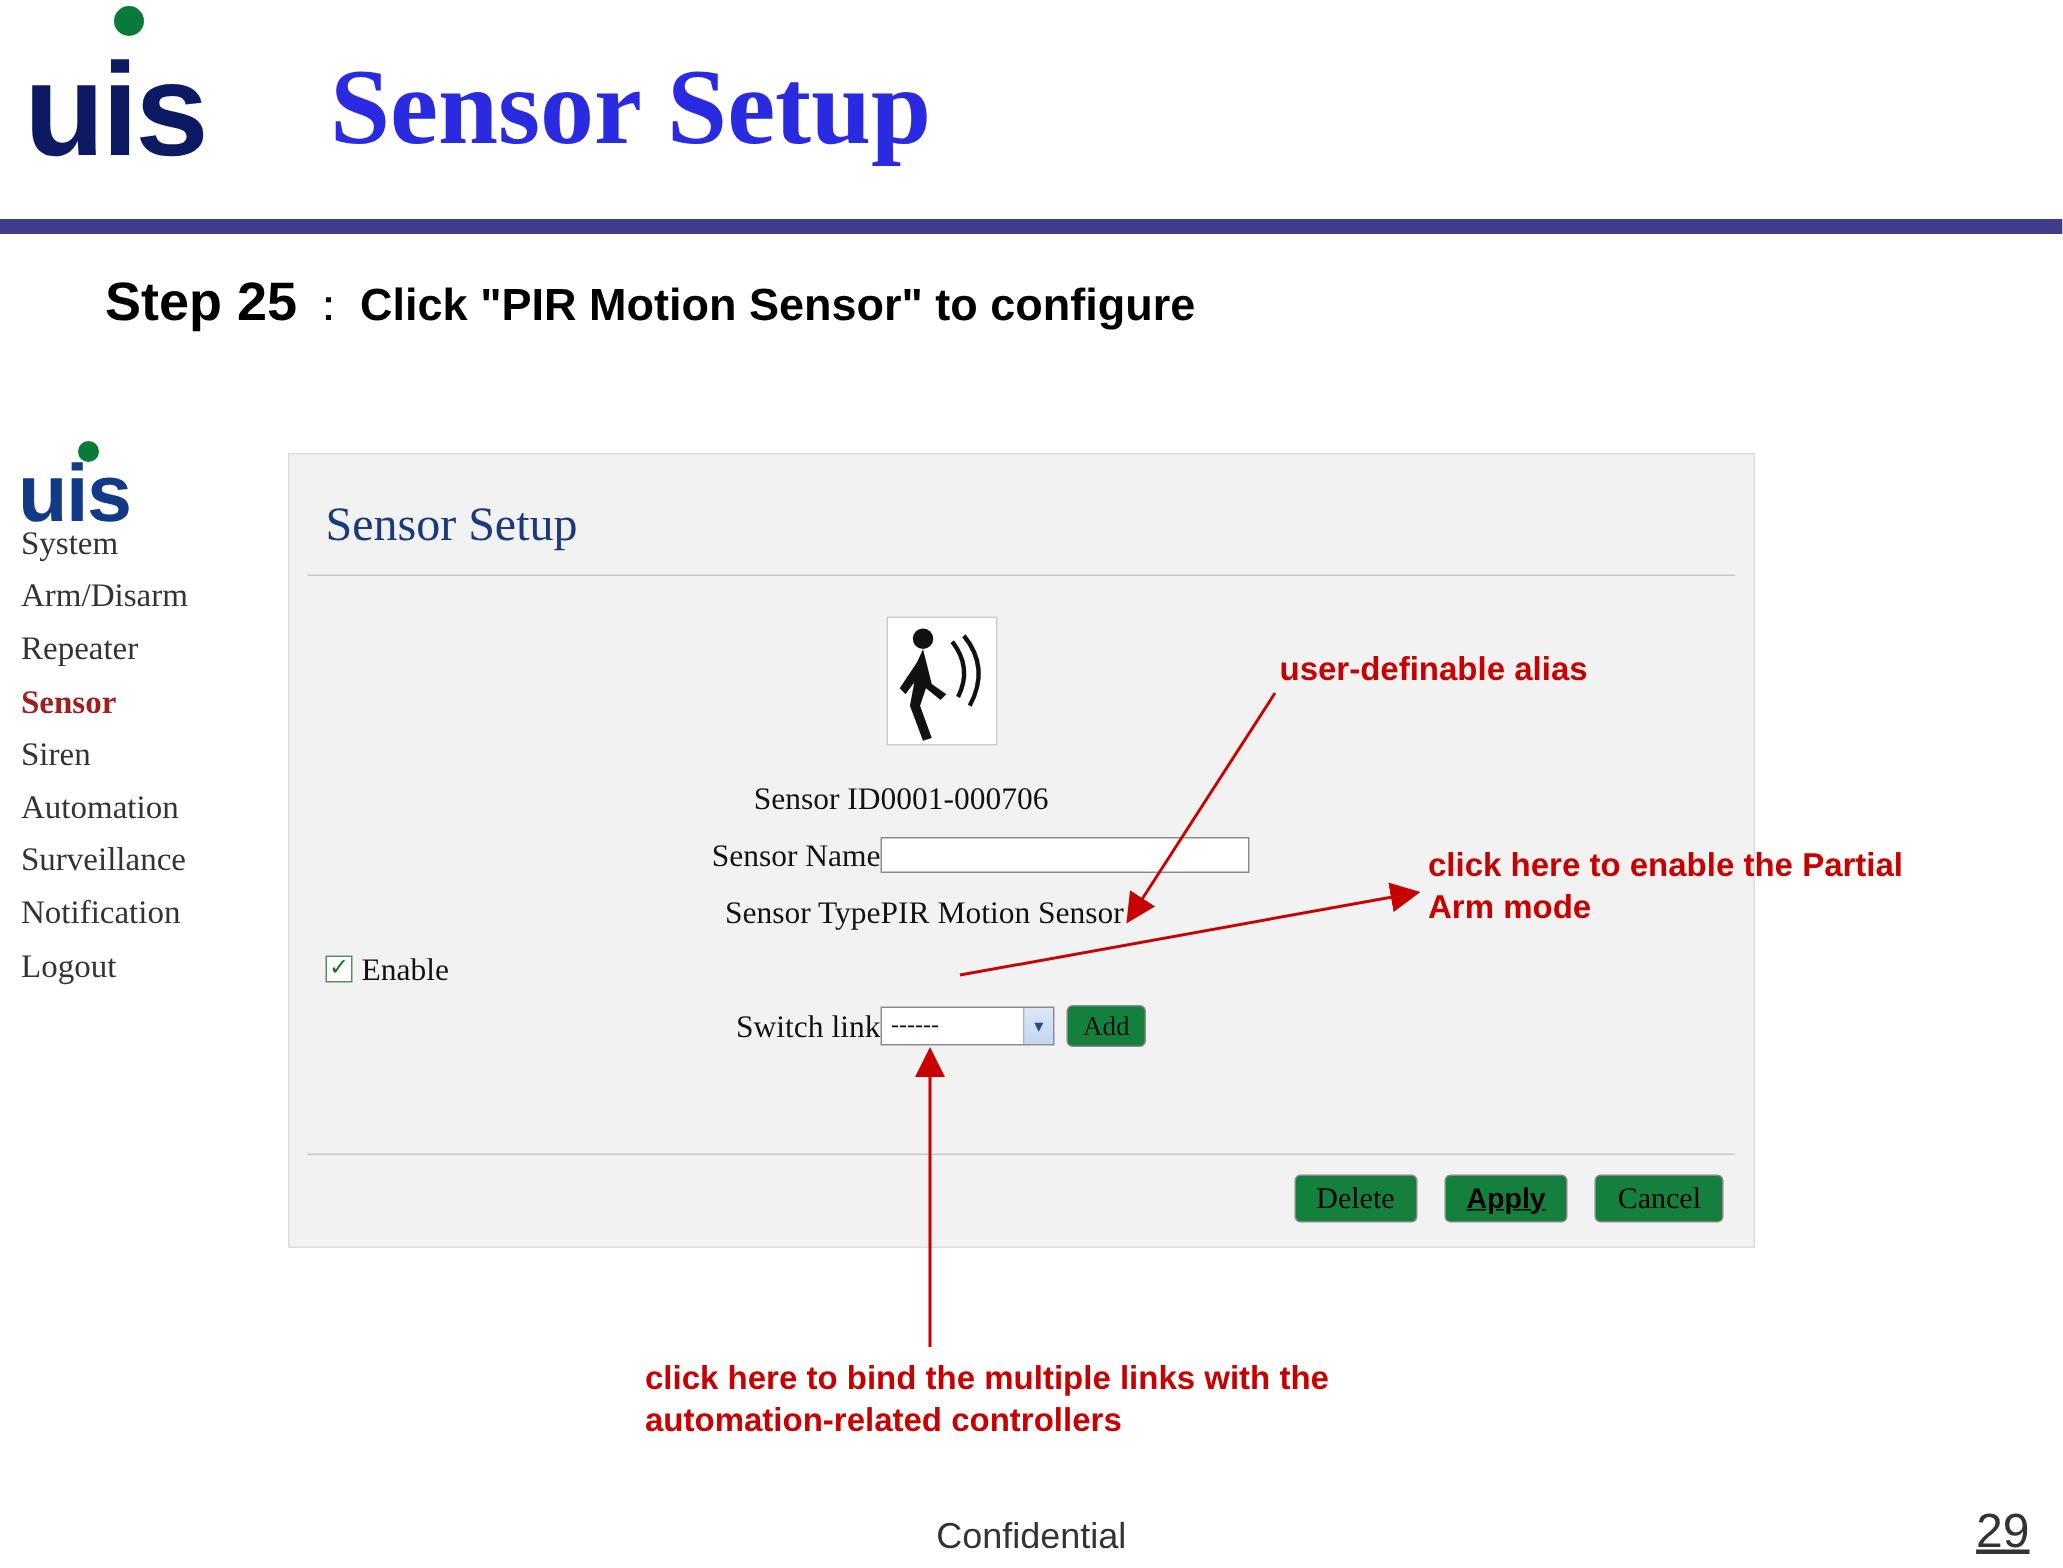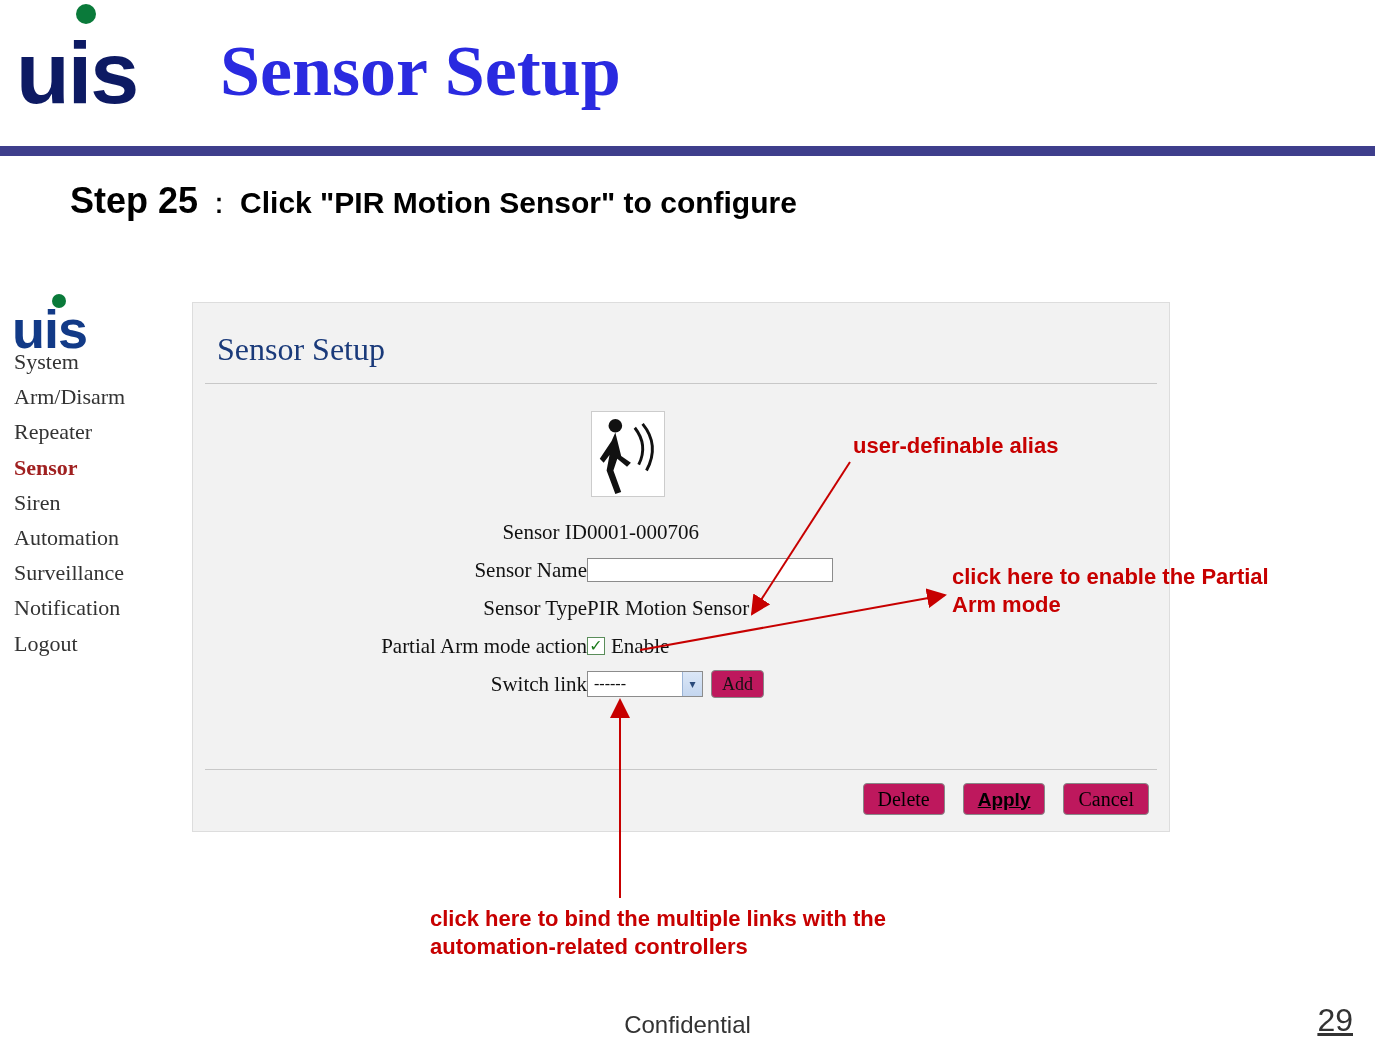--- a/index.html
+++ b/index.html
@@ -199,21 +199,21 @@
     justify-content: center;
     font-size: 12px;
     color: #2a4a7a;
   }
   .btn {
     display: inline-flex;
     align-items: center;
     justify-content: center;
     height: 32px;
     padding: 0 14px;
-    background: #be185d;
+    background: #15803d;
     border: 1px solid #888;
     border-radius: 4px;
     font-family: "Times New Roman", serif;
     font-size: 20px;
     line-height: 1;
     cursor: pointer;
   }
   .btn-small {
     height: 28px;
     font-size: 18px;
@@ -325,21 +325,20 @@
         </div>
         <div class="form-row">
           <div class="form-label">Sensor Name</div>
           <input class="text-input" type="text" value="" style="">
         </div>
         <div class="form-row">
           <div class="form-label">Sensor Type</div>
           <div class="form-value-text">PIR Motion Sensor</div>
         </div>
         <div class="form-row">
-          <div class="form-label">Partial Arm mode action</div>
           <span class="chk">✓</span>
           <span>Enable</span>
         </div>
         <div class="form-row">
           <div class="form-label">Switch link</div>
           <span class="sel">
             <span>------</span>
             <span class="sel-arrow">▾</span>
           </span>
           <span class="btn btn-small">Add</span>

